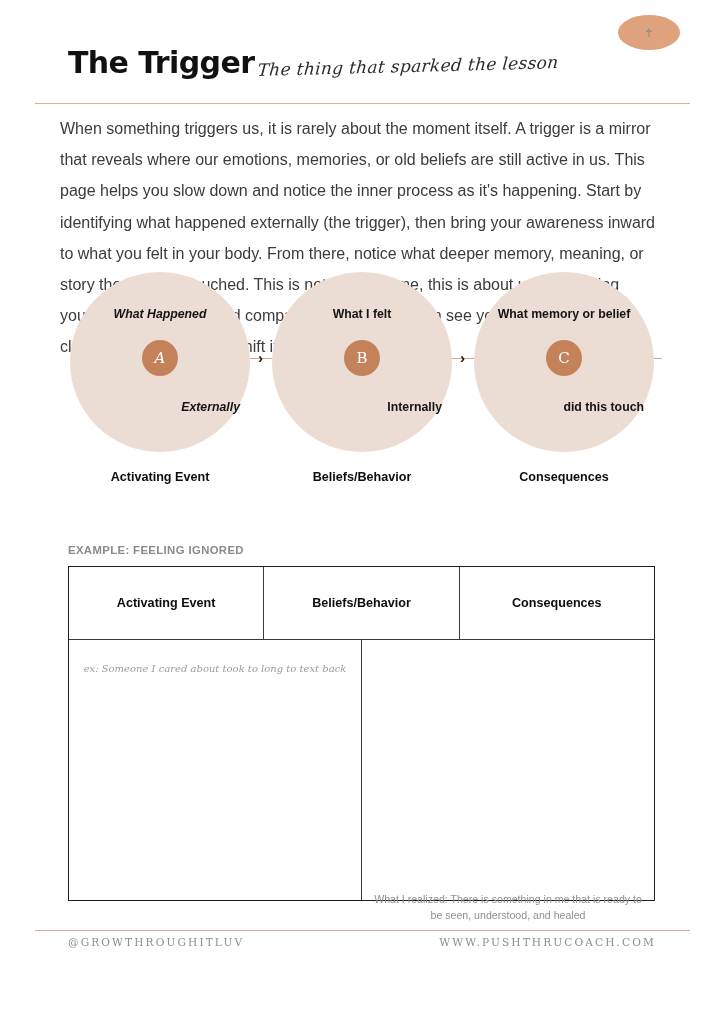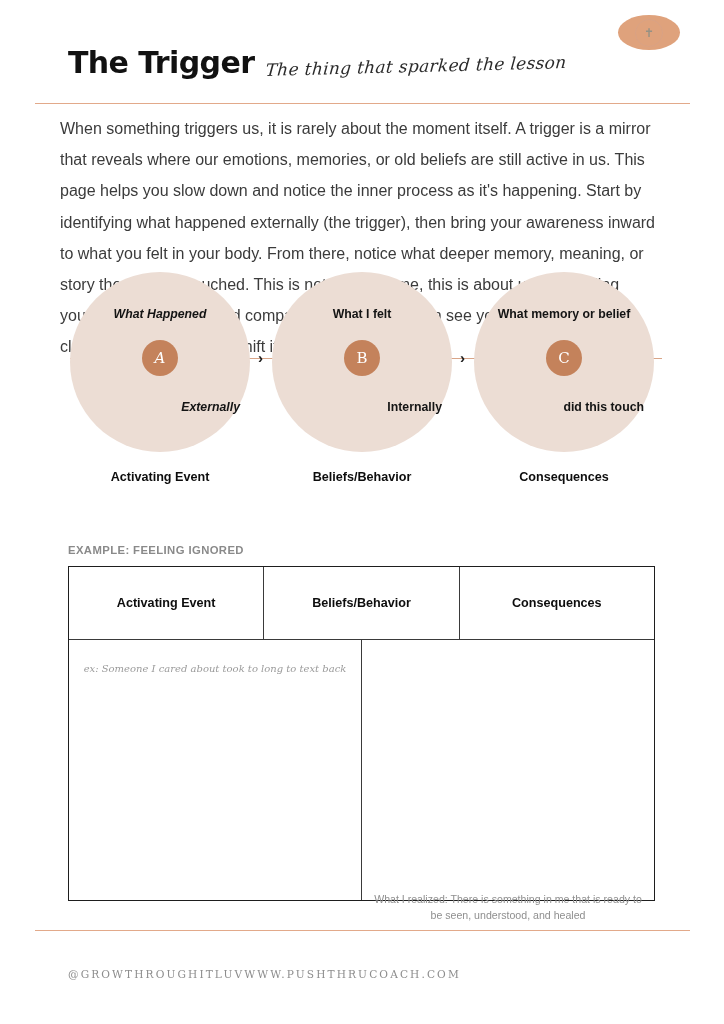--- a/index.html
+++ b/index.html
@@ -48,21 +48,21 @@
     color: #8a8f86;
     line-height: 1;
   }
 
   .title-row {
     position: absolute;
     left: 68px;
     top: 48px;
     display: flex;
     align-items: flex-end;
-    gap: 12px;
+    gap: 4px;
   }
   .title-main {
     font-family: "DejaVu Sans", sans-serif;
     font-size: 30px;
     font-weight: bold;
     color: #111111;
     letter-spacing: -0.6px;
     line-height: 1;
   }
   .title-script {
@@ -270,23 +270,24 @@
     position: absolute;
     left: 35px;
     top: 930px;
     width: 655px;
     height: 1px;
     background: #e2a98a;
   }
   .footer {
     position: absolute;
     left: 68px;
-    top: 968px;
+    top: 936px;
     width: 588px;
     display: flex;
+    justify-content: space-between;
     align-items: center;
   }
   .footer-text {
     font-family: "DejaVu Serif", serif;
     font-size: 10.6px;
     letter-spacing: 2.1px;
     color: #8d8d8d;
   }
 </style>
 </head>

